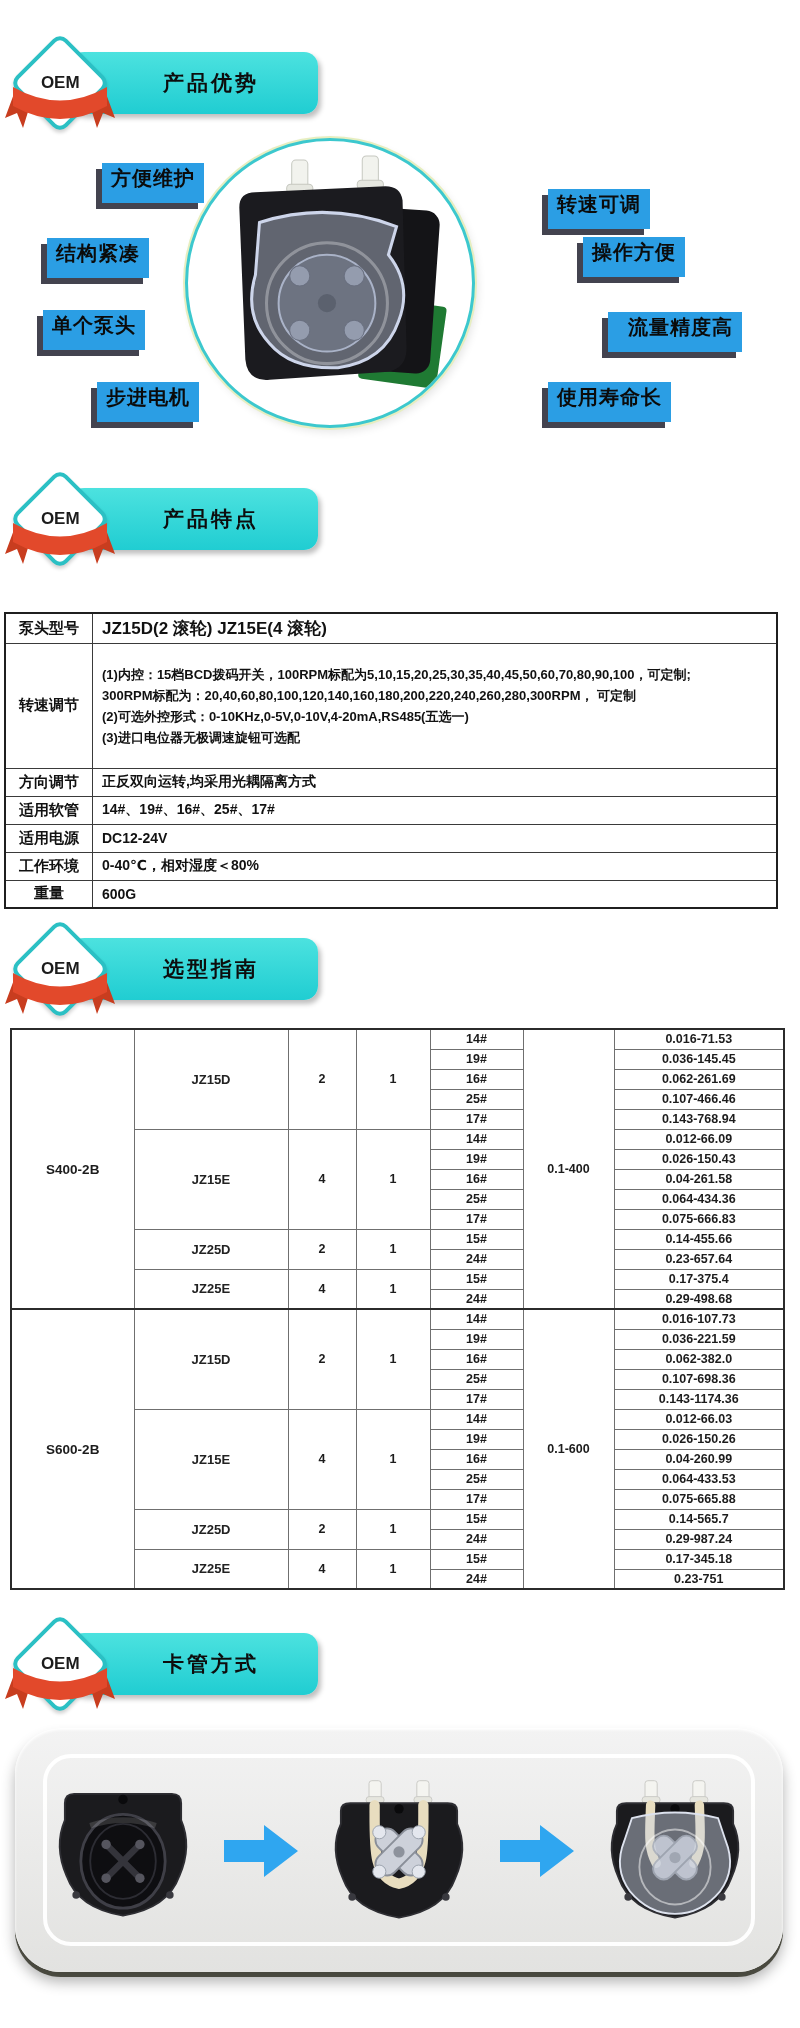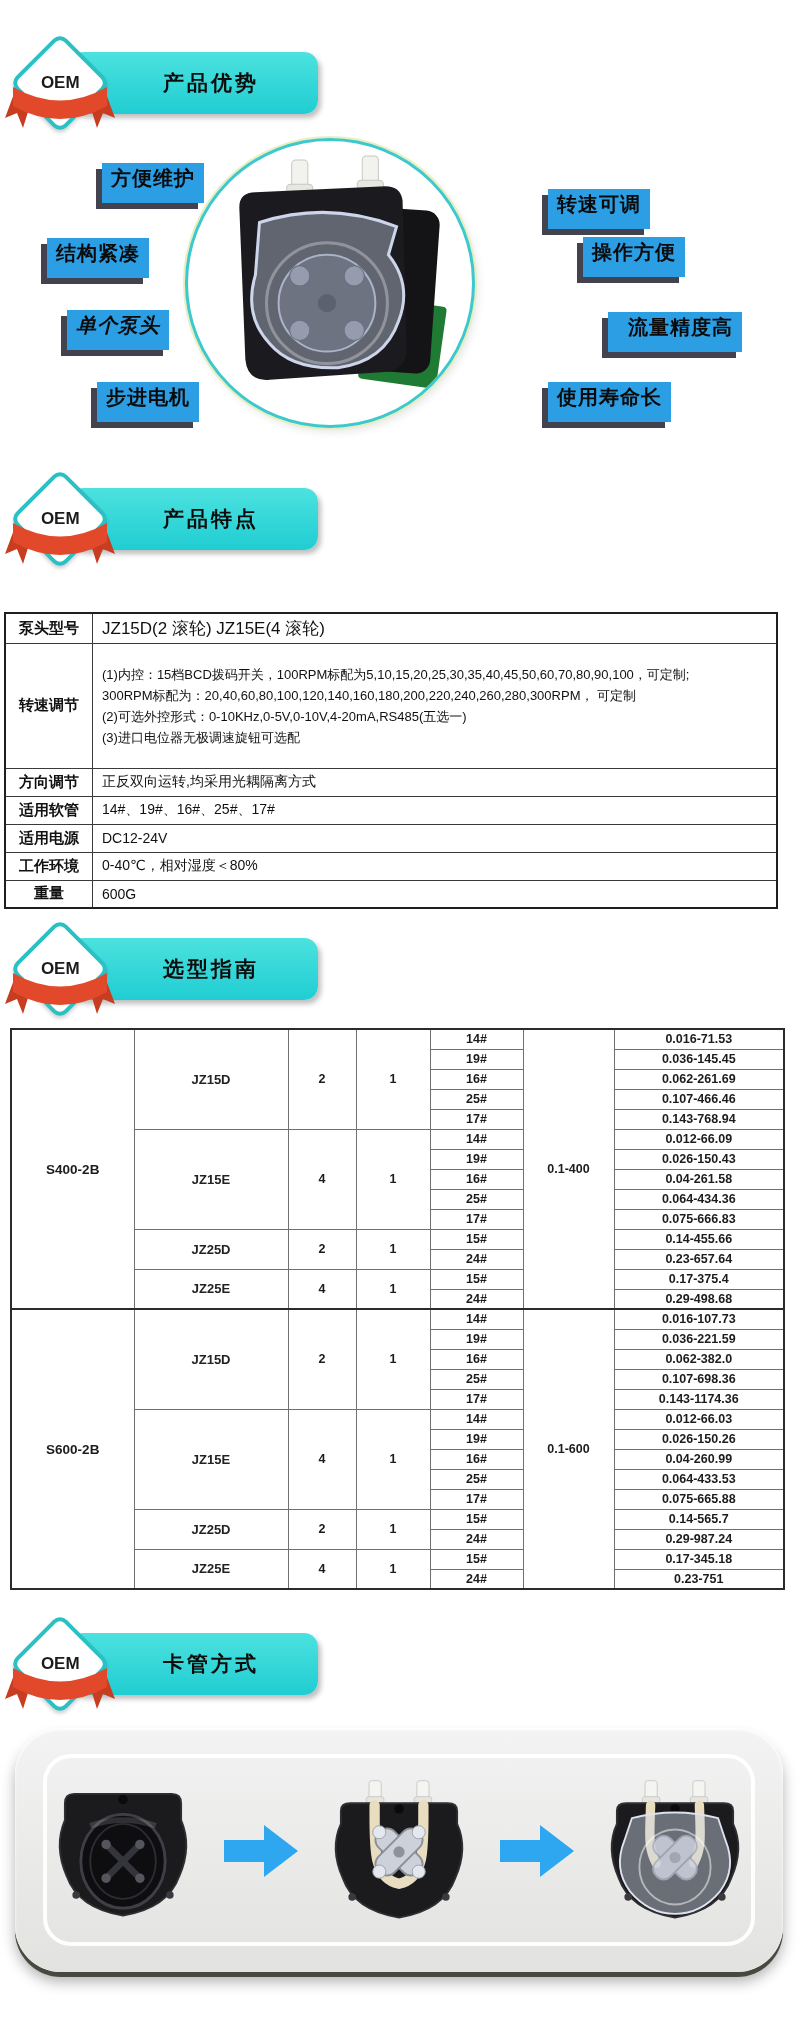--- a/index.html
+++ b/index.html
@@ -24,21 +24,21 @@
                 background:#fff;display:flex;align-items:center;justify-content:center;overflow:hidden;}
   .adv-label{position:absolute;height:40px;line-height:30px;padding:0 9px;background:#2b9ee4;
              color:#0b0b0b;font-weight:bold;font-size:20px;letter-spacing:1px;
              box-shadow:-6px 6px 0 rgba(34,34,48,.85);white-space:nowrap;}
 
   
   #spec-table{position:absolute;left:4px;top:612px;width:774px;border-collapse:collapse;
               border:2px solid #1f1f1f;table-layout:fixed;}
   #spec-table th,#spec-table td{border:1px solid #3a3a3a;color:#111;}
   #spec-table th{width:82px;font-size:15px;font-weight:bold;text-align:center;padding:0 2px;}
-  #spec-table td{font-size:14px;font-weight:normal;text-align:left;padding:2px 9px;}
+  #spec-table td{font-size:14px;font-weight:bold;text-align:left;padding:2px 9px;}
   #spec-table tr{height:28px;}
   #spec-table tr:nth-child(1),#spec-table tr:nth-child(2){height:30px;}
   #spec-table td.multiline{font-size:13px;line-height:21px;white-space:pre-line;padding:20px 9px;}
   #spec-table tr:nth-child(1) td{font-size:17px;}
 
   
   #sel-table{position:absolute;left:10px;top:1028px;width:773px;border-collapse:collapse;
              border:2px solid #2b2b2b;table-layout:fixed;}
   #sel-table td{border:1px solid #6f6f6f;text-align:center;font-weight:bold;color:#1c1c1c;
                 font-size:12.5px;padding:0;}
@@ -418,19 +418,19 @@
           <circle cx="80" cy="82" r="6" fill="#8d929c"></circle>
         </g>
         <path d="M34 40 Q80 28 126 40 L134 64 Q146 94 128 118 Q108 142 80 142 Q52 142 32 118 Q14 94 26 64 Z" fill="rgba(205,212,228,0.45)" stroke="#dde2ee" stroke-width="2"></path>
         <ellipse cx="80" cy="92" rx="38" ry="40" fill="none" stroke="rgba(255,255,255,0.5)" stroke-width="2"></ellipse>
       </svg>
 
     </div>
   </div>
 <div class="adv-label" style="left: 102px; top: 163px;">方便维护</div>
     <div class="adv-label" style="left: 47px; top: 238px;">结构紧凑</div>
-    <div class="adv-label" style="left: 67px; top: 310px; font-style: italic;">单个泵头</div>
+    <div class="adv-label" style="left: 43px; top: 310px;">单个泵头</div>
     <div class="adv-label" style="left: 97px; top: 382px;">步进电机</div>
     <div class="adv-label" style="left: 548px; top: 165px; margin-top: 24px;">转速可调</div>
     <div class="adv-label" style="left: 583px; top: 237px;">操作方便</div>
     <div class="adv-label" style="left: 608px; top: 312px; padding-left: 20px;">流量精度高</div>
     <div class="adv-label" style="left: 548px; top: 382px;">使用寿命长</div>
   </div>
 
 </body></html>

